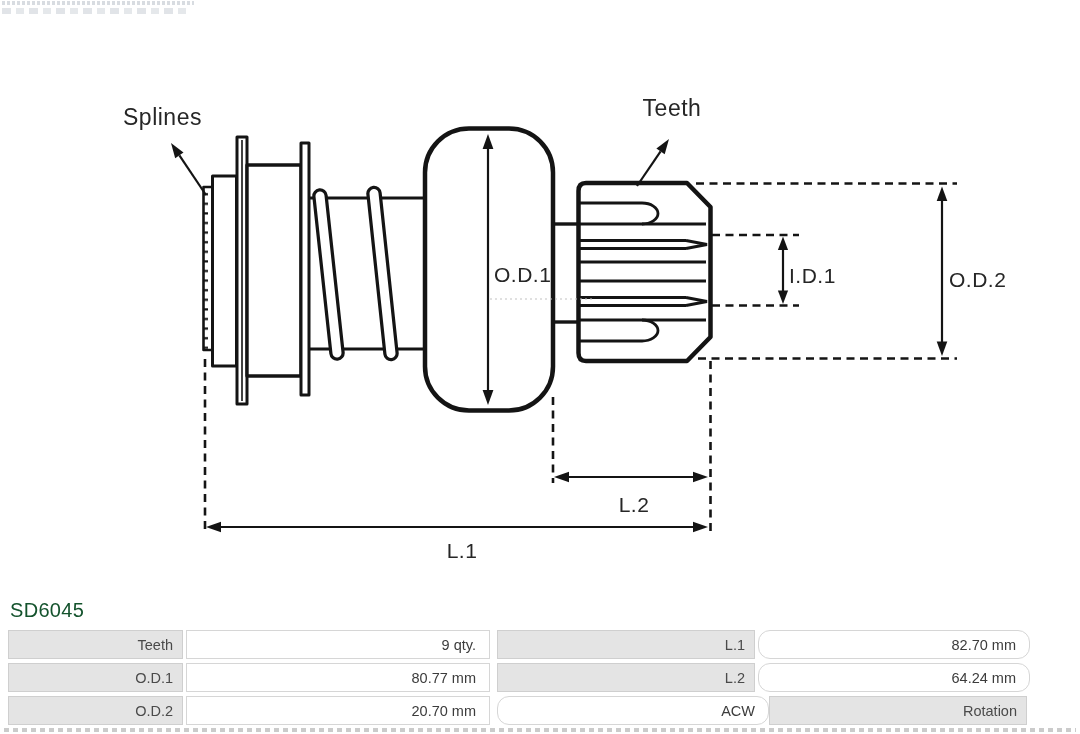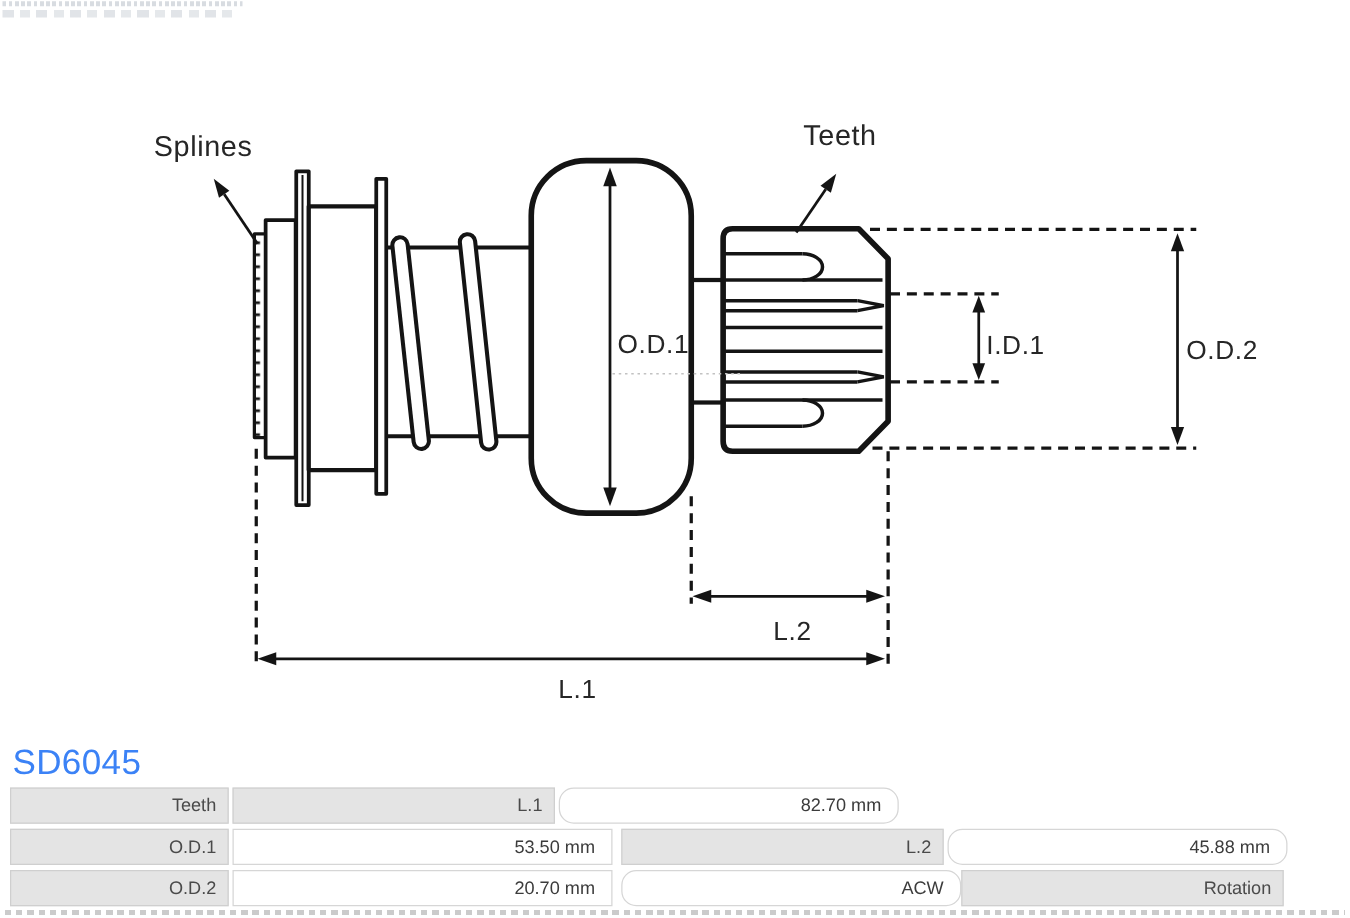--- a/index.html
+++ b/index.html
@@ -9,22 +9,22 @@
   }
   
   .wm-row1{position:absolute;left:2px;top:1px;width:192px;height:4px;
     background:repeating-linear-gradient(90deg,#d8dce1 0 3px,transparent 3px 5px);}
   .wm-row2{position:absolute;left:2px;top:8px;width:188px;height:6px;
     background:repeating-linear-gradient(90deg,#e1e4e8 0 9px,transparent 9px 14px,#e5e8eb 14px 22px,transparent 22px 27px);}
   .diagram-svg{position:absolute;left:0;top:0;}
   .dim-label{font-size:21px;fill:#262626;letter-spacing:.5px;}
   .callout-label{font-size:23px;fill:#262626;letter-spacing:.5px;}
   .part-number{
-    position:absolute;left:10px;top:599px;font-size:28px;line-height:22px;
-    color:#3b82f6;letter-spacing:.3px;
+    position:absolute;left:10px;top:599px;font-size:20px;line-height:22px;
+    color:#14532d;letter-spacing:.3px;
   }
   .spec-table{position:absolute;left:8px;top:630px;width:1054px;}
   .spec-row{display:flex;height:29px;margin-bottom:4px;}
   .cell{
     box-sizing:border-box;border:1px solid #cfcfcf;display:flex;align-items:center;
     justify-content:flex-end;font-size:14.5px;
   }
   .cell.lab{background:#e4e4e4;color:#4a4a4a;padding-right:9px;}
   .cell.val{background:#ffffff;color:#3c3c3c;padding-right:13px;border-color:#d6d6d6;}
   .w-lab1{width:175px;margin-right:3px;}
@@ -148,28 +148,29 @@
   <text class="dim-label" x="949" y="287">O.D.2</text>
   <text class="dim-label" x="634" y="512" text-anchor="middle">L.2</text>
   <text class="dim-label" x="462" y="558" text-anchor="middle">L.1</text>
 </svg>
 
 <div class="part-number">SD6045</div>
 
 <div class="spec-table">
   <div class="spec-row">
     <div class="cell lab w-lab1">Teeth</div>
+    <div class="cell val w-val1">9 qty.</div>
     <div class="cell lab w-lab2">L.1</div>
     <div class="cell val w-val2">82.70 mm</div>
   </div>
   <div class="spec-row">
     <div class="cell lab w-lab1">O.D.1</div>
-    <div class="cell val w-val1">53.50 mm</div>
+    <div class="cell val w-val1">80.77 mm</div>
     <div class="cell lab w-lab2">L.2</div>
-    <div class="cell val w-val2">45.88 mm</div>
+    <div class="cell val w-val2">64.24 mm</div>
   </div>
   <div class="spec-row">
     <div class="cell lab w-lab1">O.D.2</div>
     <div class="cell val w-val1">20.70 mm</div>
     <div class="cell val w-val2">ACW</div>
     <div class="cell lab w-lab2">Rotation</div>
   </div>
 </div>
 
 <div class="bottom-dashes"></div>

